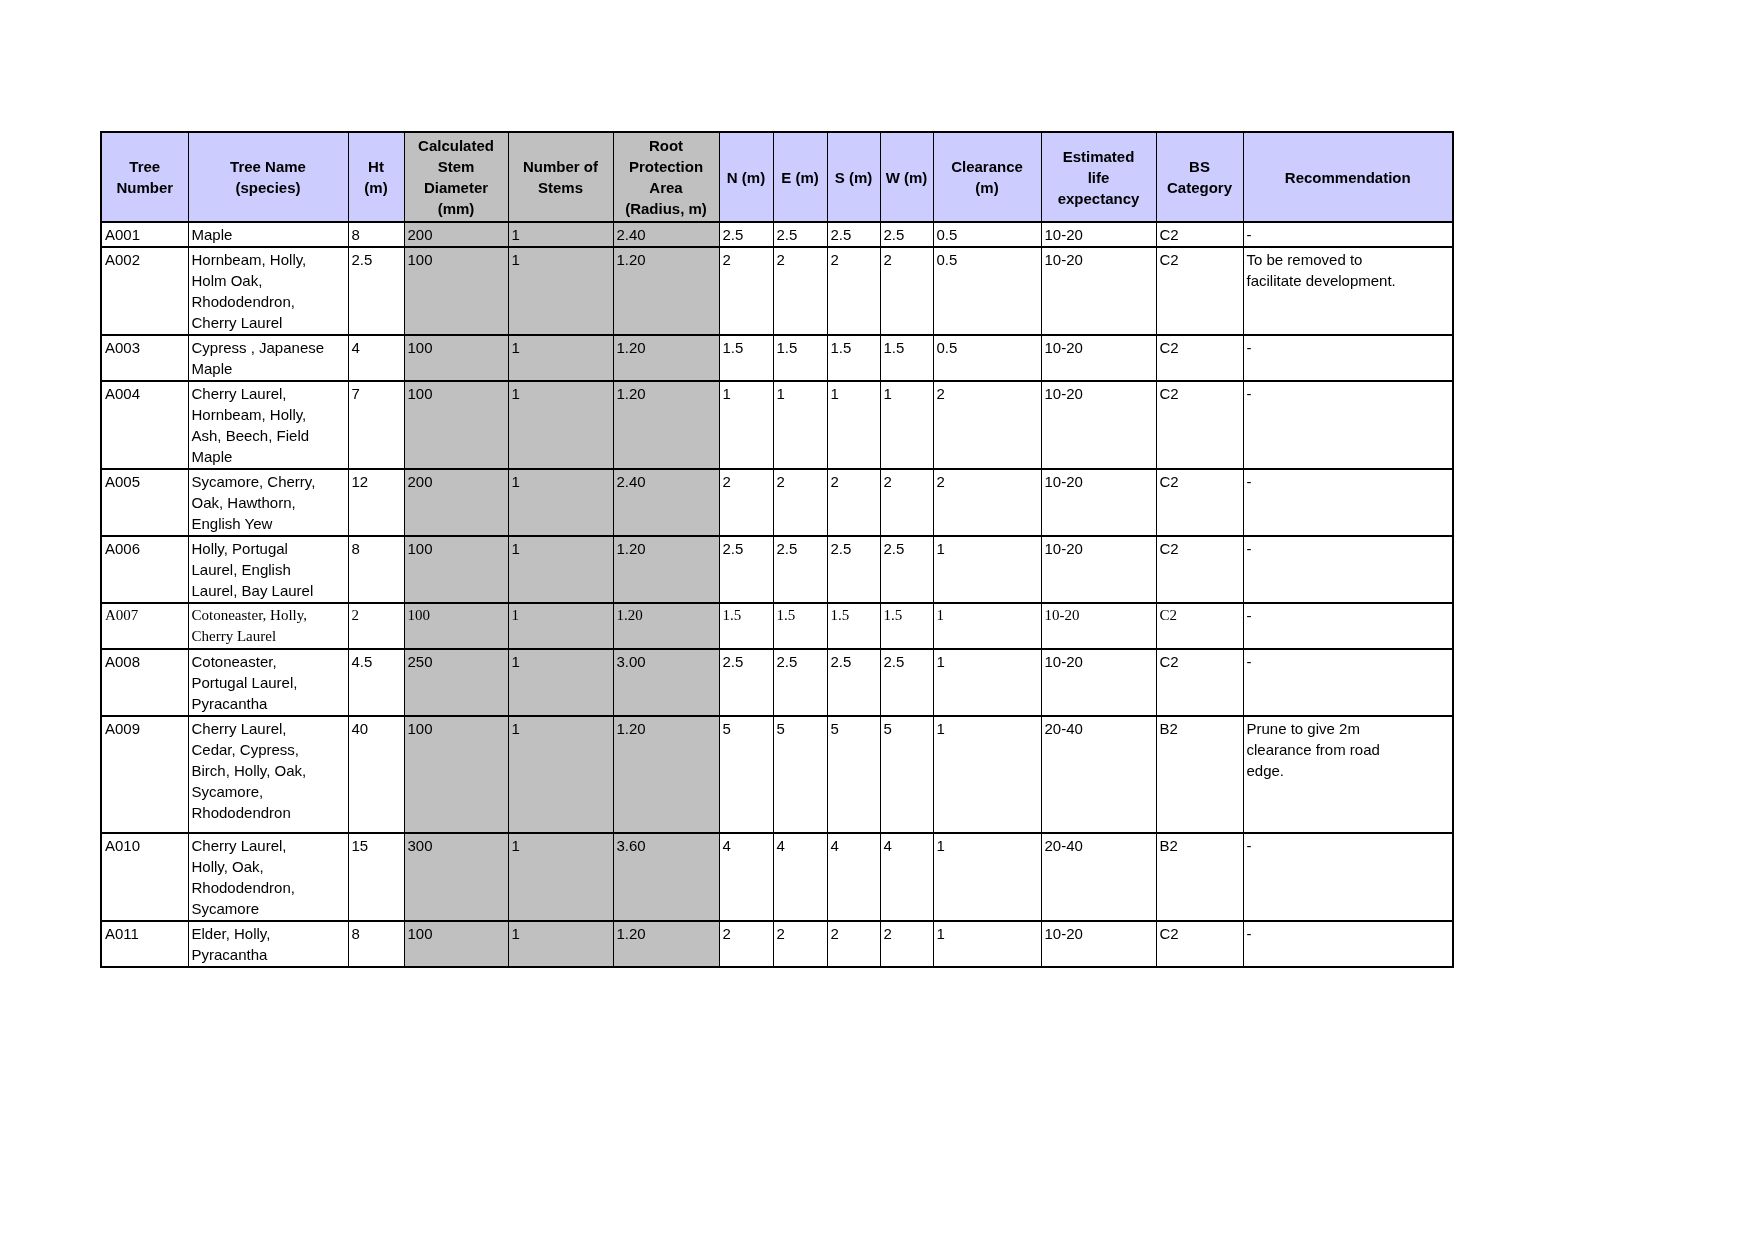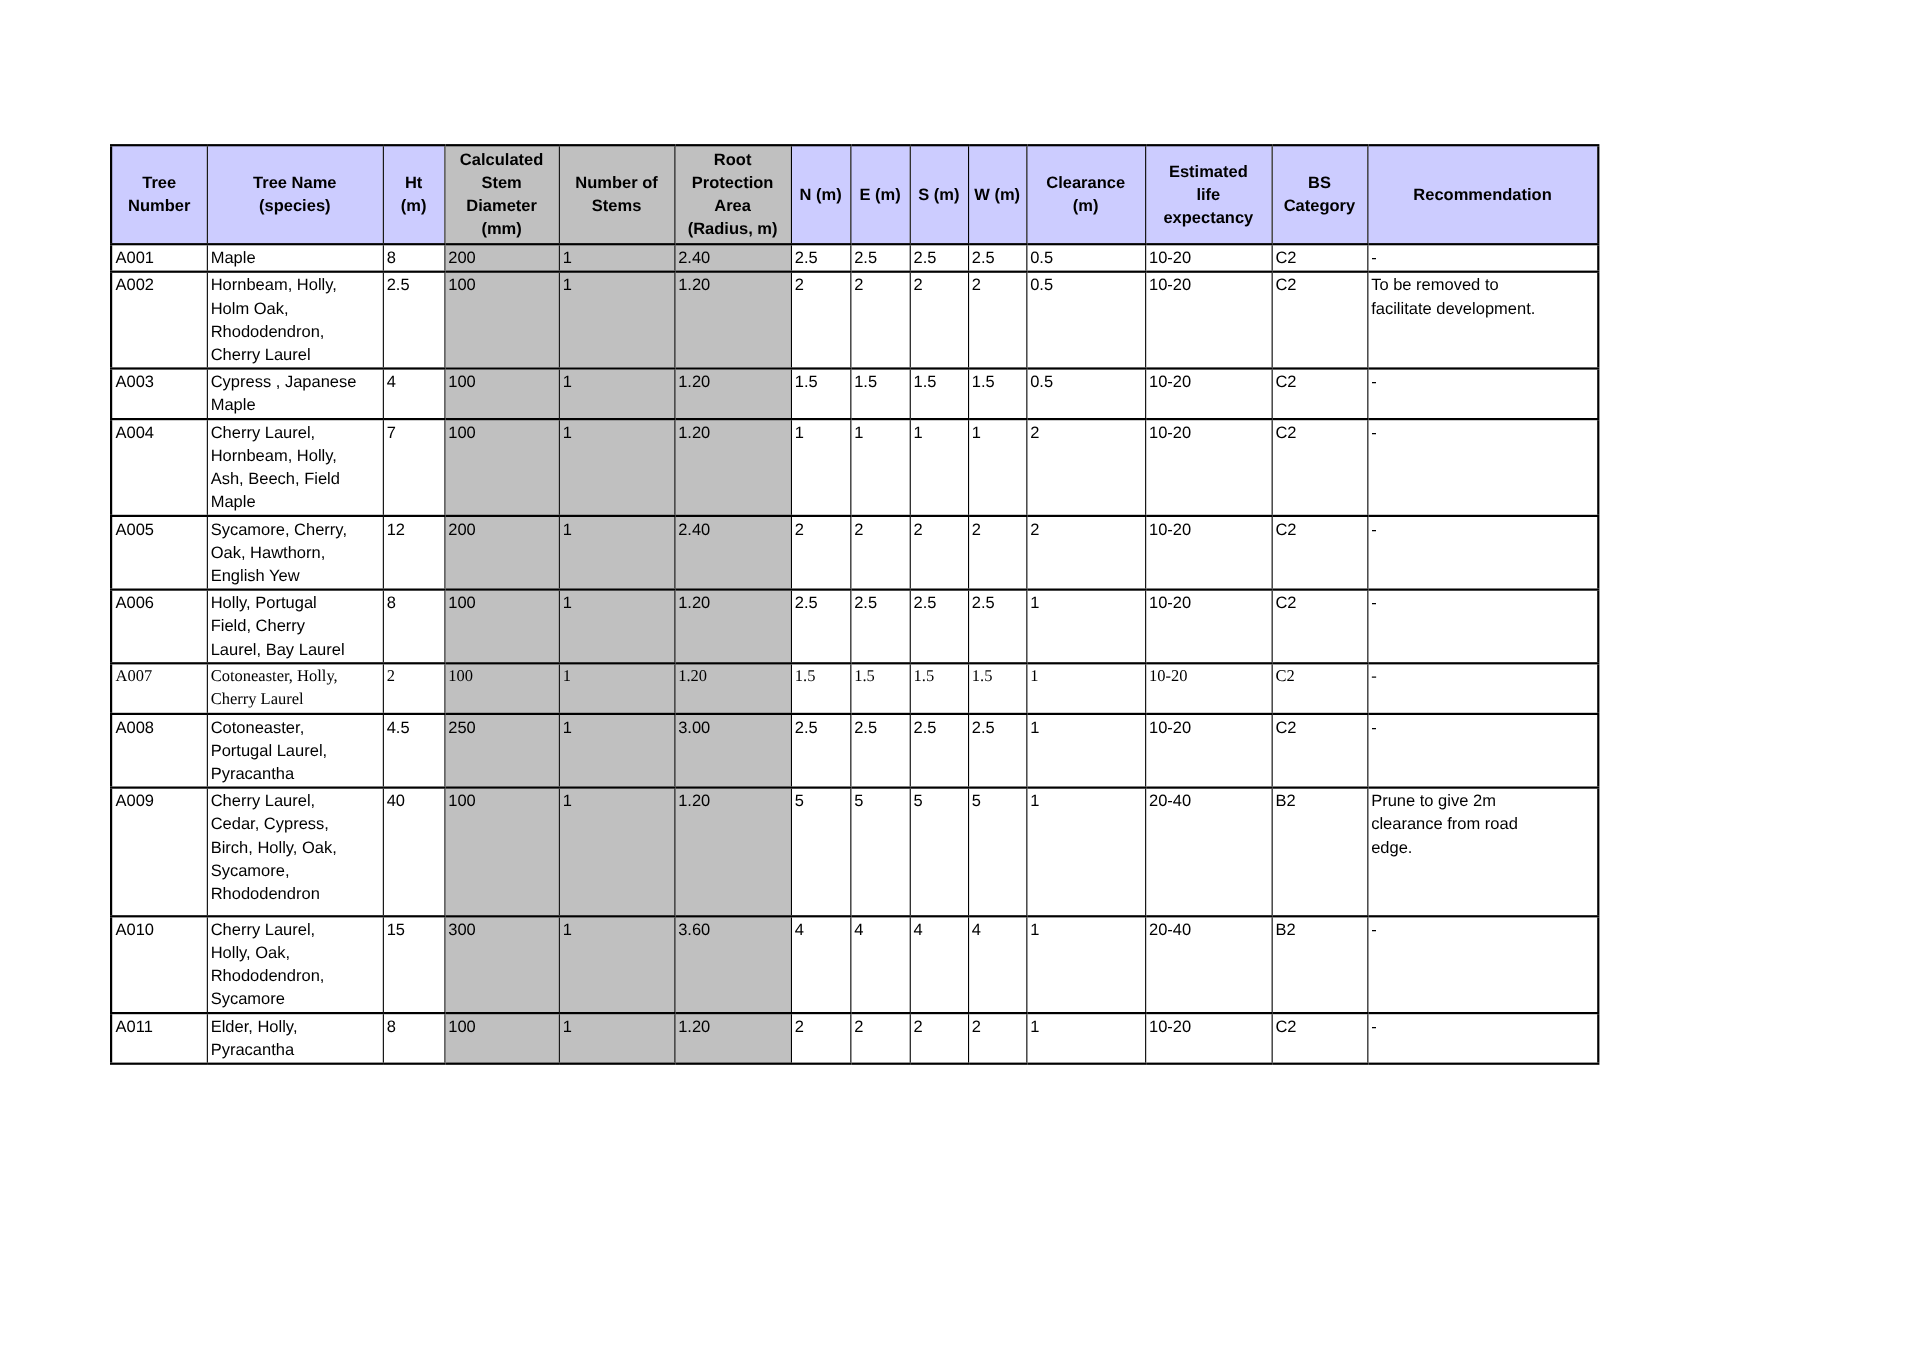--- a/index.html
+++ b/index.html
@@ -191,21 +191,21 @@
           <td>2</td>
           <td>2</td>
           <td>2</td>
           <td>10-20</td>
           <td>C2</td>
           <td class="rec">-</td>
         </tr>
         <tr style="height: 63px; margin-left: 28px;">
           <td>A006</td>
           <td>Holly, Portugal
-Field, Cherry
+Laurel, English
 Laurel, Bay Laurel</td>
           <td>8</td>
           <td class="gray">100</td>
           <td class="gray">1</td>
           <td class="gray">1.20</td>
           <td>2.5</td>
           <td>2.5</td>
           <td>2.5</td>
           <td>2.5</td>
           <td>1</td>

